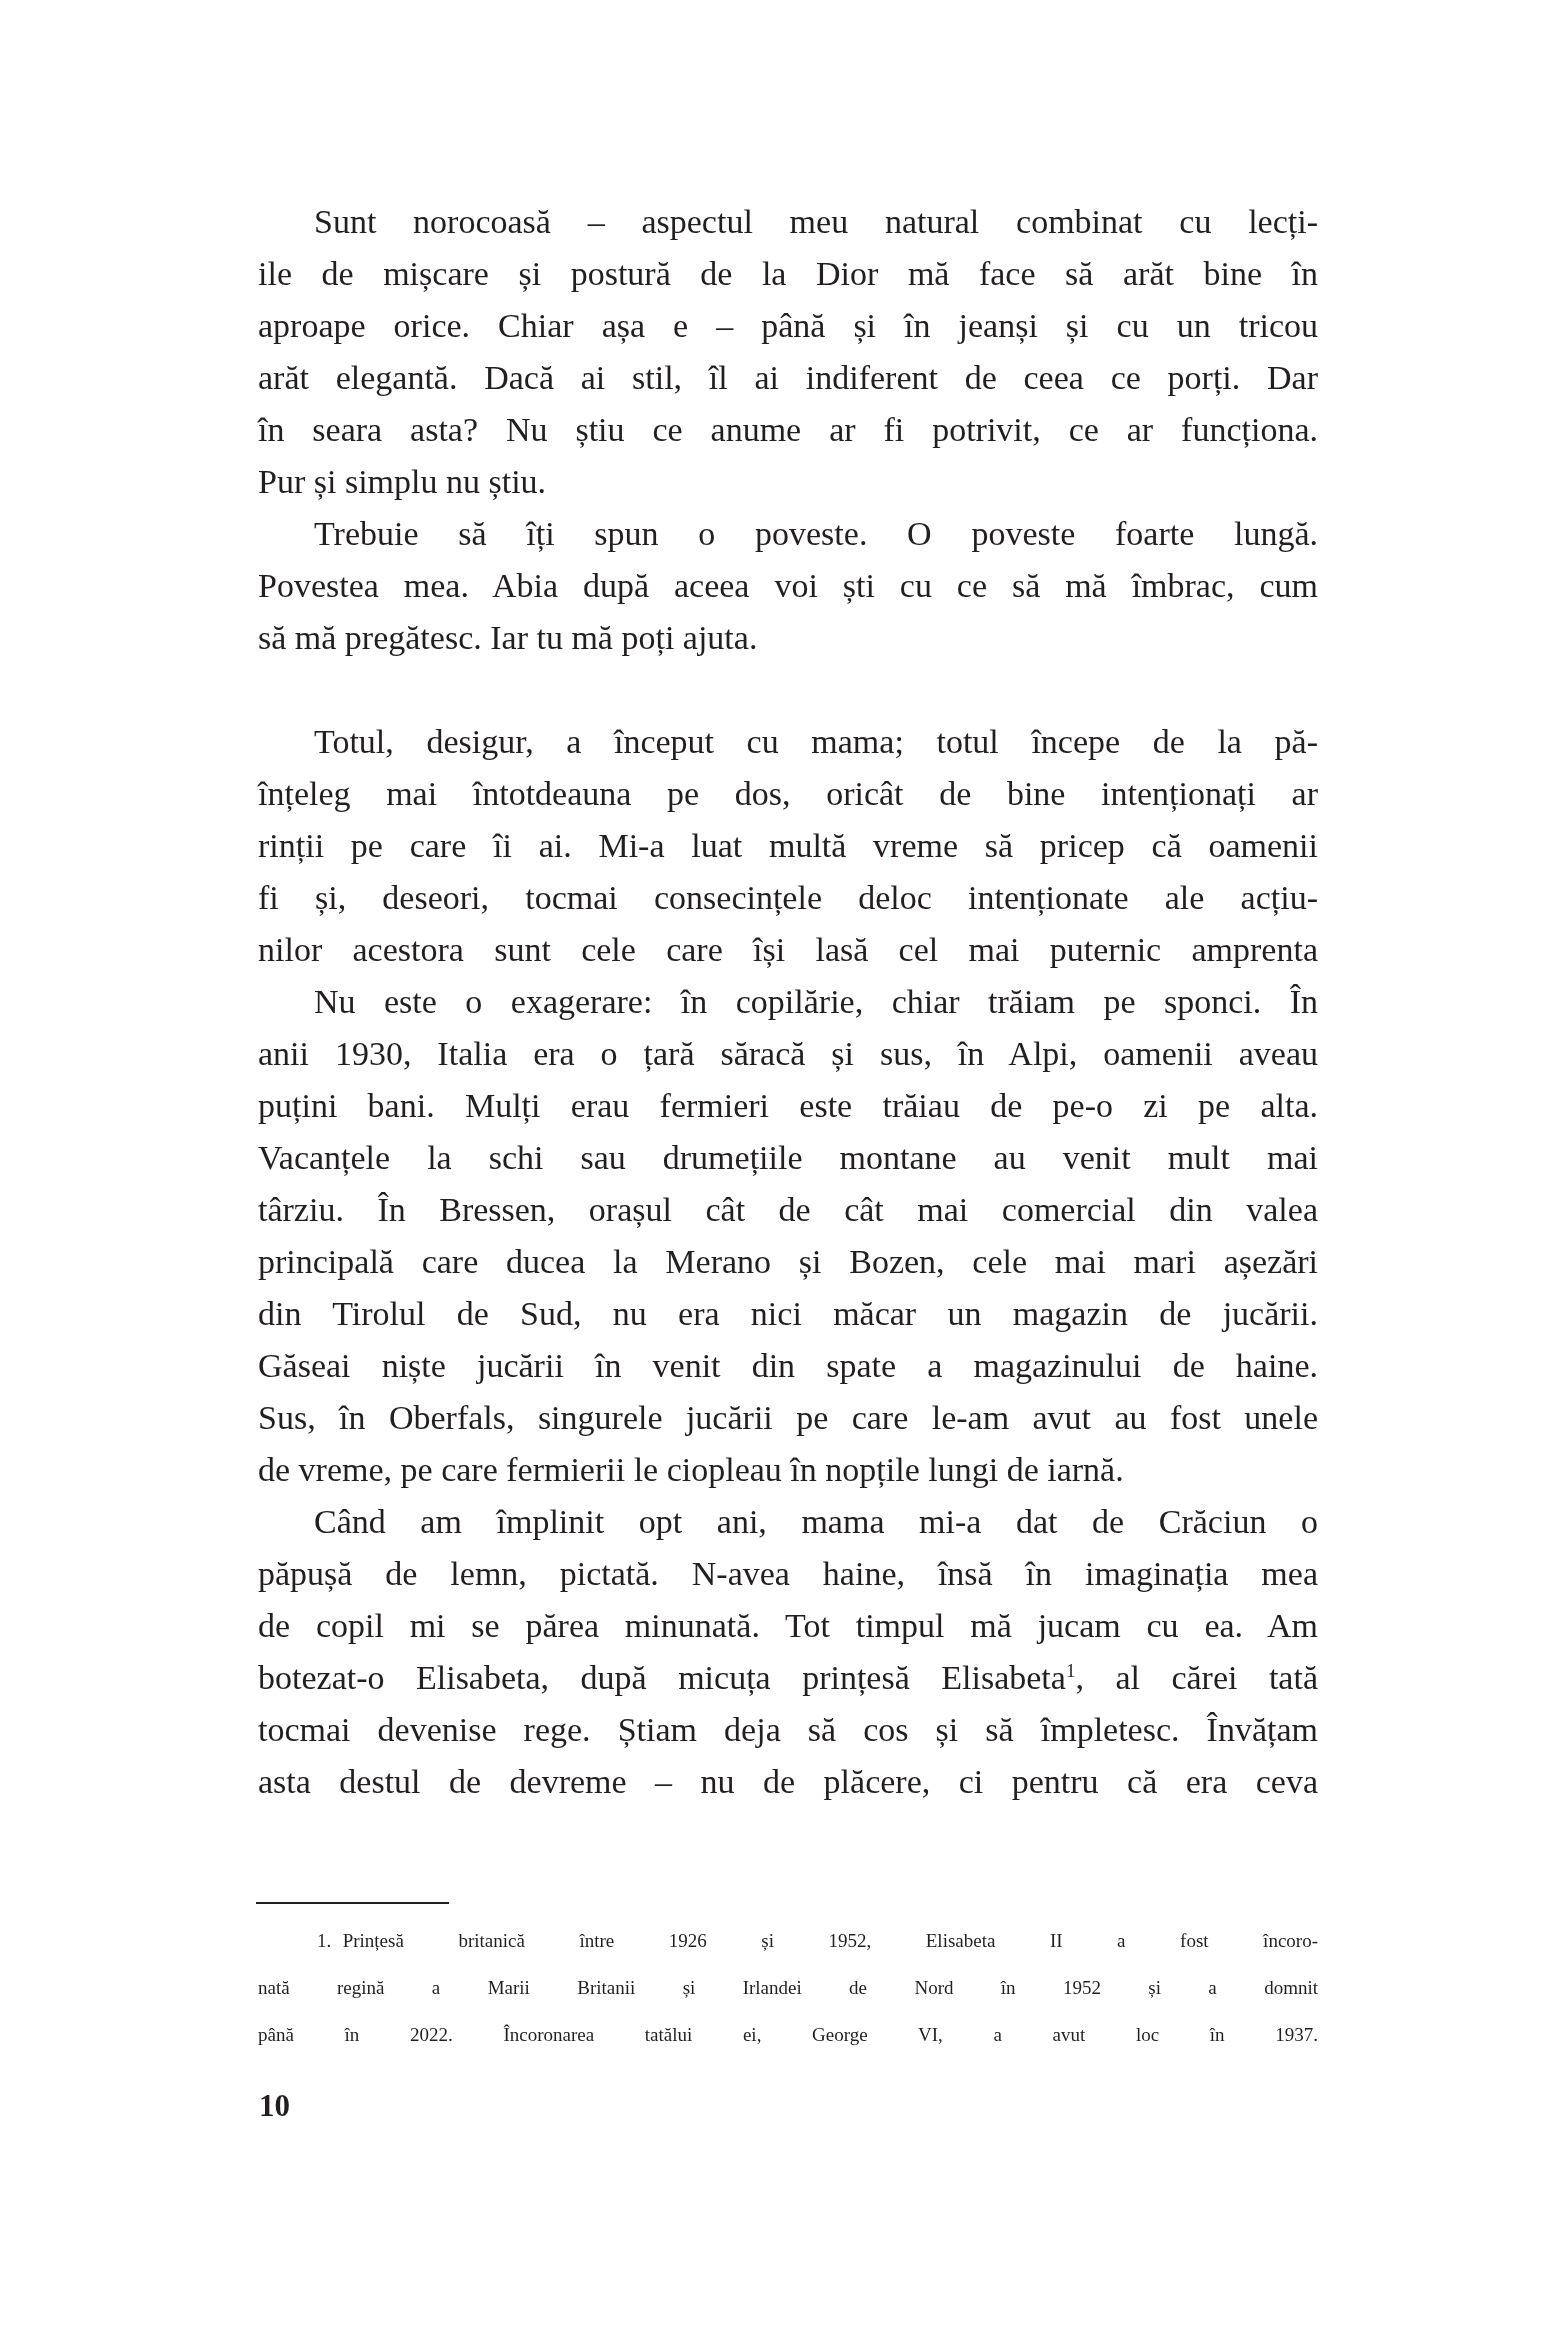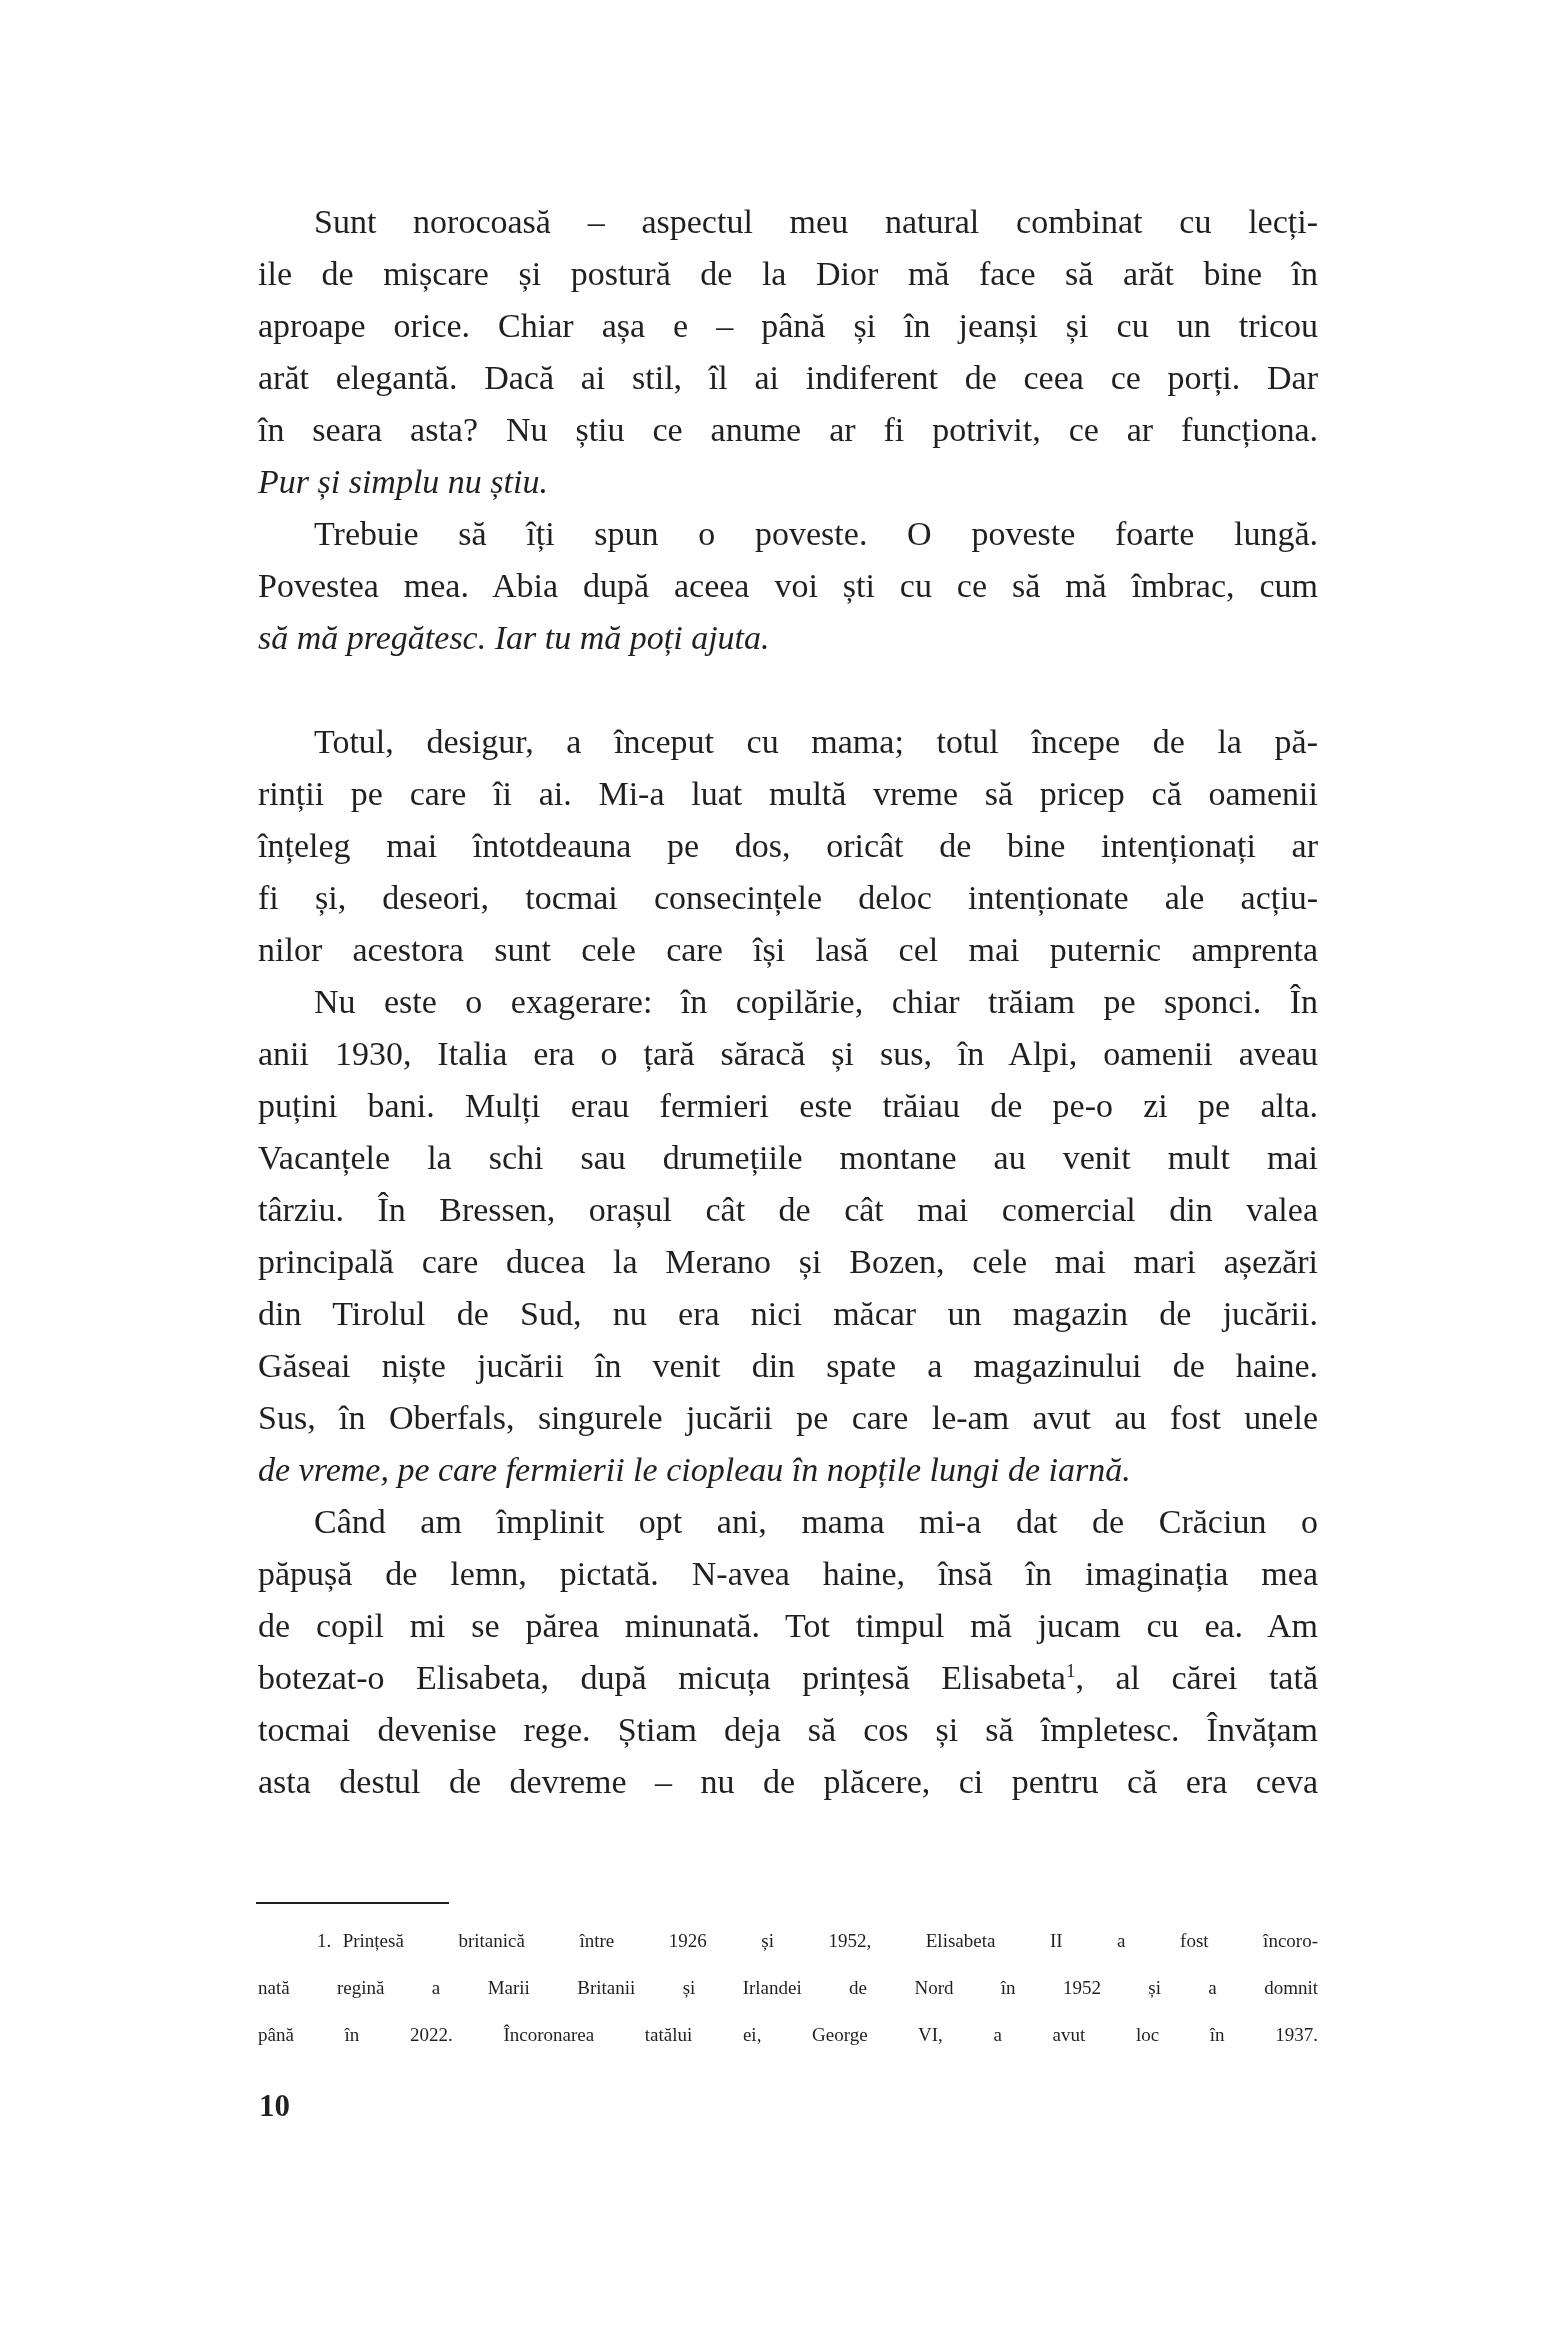--- a/index.html
+++ b/index.html
@@ -11,21 +11,21 @@
   }
   .body-text {
     position: absolute; left: 258px; top: 196px; width: 1060px;
     font-size: 34px; line-height: 52px;
   }
   .line {
     display: block; height: 52px; white-space: nowrap;
     text-align: justify; text-align-last: justify;
     word-spacing: 0;
   }
-  .line.last { text-align-last: left; font-style: italic; }
+  .line.last { text-align-last: left; }
   .line.indent { padding-left: 56px; }
   .blank { display: block; height: 52px; }
   sup.fnref { font-size: 19px; line-height: 0; vertical-align: 12.3px; }
   .rule {
     position: absolute; left: 256px; top: 1902px; width: 193px; height: 1.9px;
     background: #231f20;
   }
   .footnote {
     position: absolute; left: 258px; top: 1917px; width: 1060px;
     font-size: 19px; line-height: 47px;
@@ -56,22 +56,22 @@
     <div>
       <span class="line indent">Trebuie să îți spun o poveste. O poveste foarte lungă.</span>
       <span class="line">Povestea mea. Abia după aceea voi ști cu ce să mă îmbrac, cum</span>
       <span class="line last">să mă pregătesc. Iar tu mă poți ajuta.</span>
     </div>
 
     <span class="blank"></span>
 
     <div>
       <span class="line indent">Totul, desigur, a început cu mama; totul începe de la pă-</span>
+      <span class="line">înțeleg mai întotdeauna pe dos, oricât de bine intenționați ar</span>
       <span class="line">rinții pe care îi ai. Mi-a luat multă vreme să pricep că oamenii</span>
-      <span class="line">înțeleg mai întotdeauna pe dos, oricât de bine intenționați ar</span>
       <span class="line">fi și, deseori, tocmai consecințele deloc intenționate ale acțiu-</span>
       <span class="line">nilor acestora sunt cele care își lasă cel mai puternic amprenta</span>
     </div>
 
     <div>
       <span class="line indent">Nu este o exagerare: în copilărie, chiar trăiam pe sponci. În</span>
       <span class="line">anii 1930, Italia era o țară săracă și sus, în Alpi, oamenii aveau</span>
       <span class="line">puțini bani. Mulți erau fermieri este trăiau de pe-o zi pe alta.</span>
       <span class="line">Vacanțele la schi sau drumețiile montane au venit mult mai</span>
       <span class="line">târziu. În Bressen, orașul cât de cât mai comercial din valea</span>

